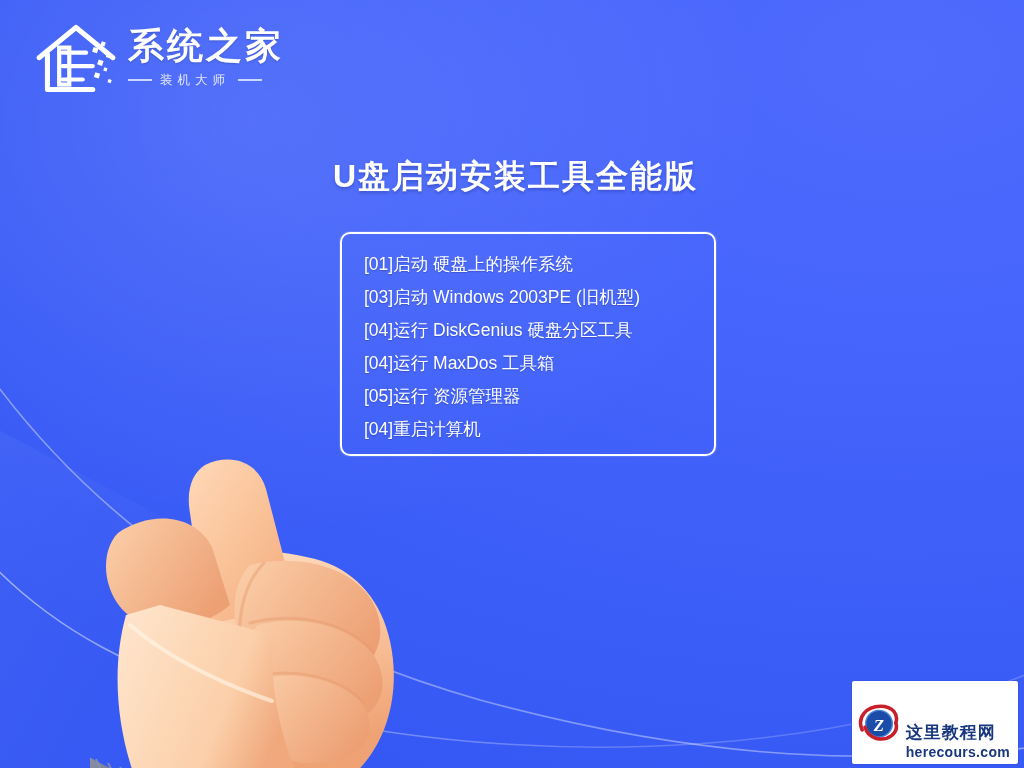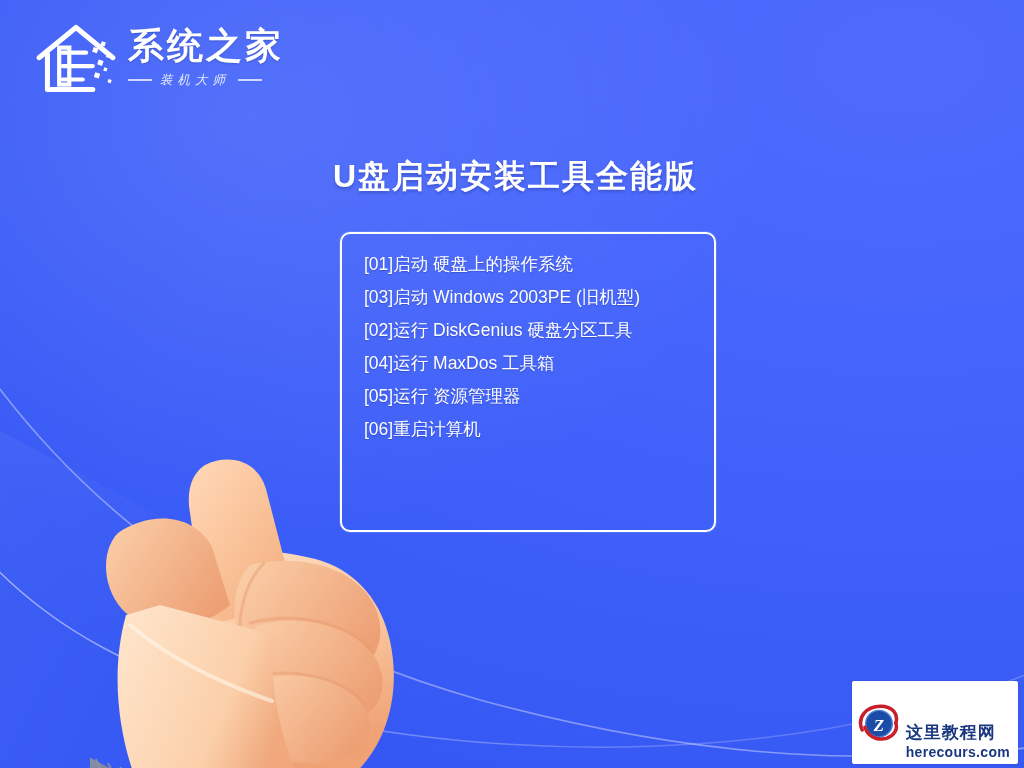--- a/index.html
+++ b/index.html
@@ -25,35 +25,35 @@
   
   .logo{position:absolute;left:34px;top:14px;display:flex;align-items:center;gap:10px;}
   .logo-mark{width:84px;height:84px;flex:0 0 84px;}
   .logo-text{display:flex;flex-direction:column;justify-content:space-between;padding-top:4px;}
   .logo-title{
     color:#ffffff;font-size:36px;font-weight:bold;letter-spacing:3px;
     line-height:1.05;text-shadow:0 1px 2px rgba(0,0,0,.18);
   }
   .logo-sub{
     display:flex;align-items:center;gap:8px;margin-top:7px;
-    color:#E3E7FF;font-size:12.5px;letter-spacing:5px;font-style:italic;
+    color:#E3E7FF;font-size:12.5px;letter-spacing:5px;
   }
   .logo-sub .dash{display:block;width:24px;height:2px;background:#DDE2FF;opacity:.9;}
   .logo-sub .sub-t{white-space:nowrap;}
 
   
   .main-title{
     position:absolute;left:333px;top:155px;width:520px;
     color:#ffffff;font-size:32px;font-weight:bold;letter-spacing:2px;
     text-shadow:0 2px 3px rgba(10,20,80,.25);
   }
 
   
   .menu-box{
-    position:absolute;left:340px;top:232px;width:376px;height:300px;
+    position:absolute;left:340px;top:232px;width:376px;height:224px;
     border:2px solid #ffffff;border-radius:10px;box-sizing:border-box;
     box-shadow:0 0 0 1px rgba(255,255,255,.12);
   }
   .menu-list{position:absolute;left:0;top:14px;width:100%;}
   .menu-item{
     height:33px;line-height:33px;margin:0 14px;padding:0 8px;
     color:#ffffff;font-size:17.5px;white-space:nowrap;
     box-sizing:border-box;border-radius:1px;
     text-shadow:0 1px 1px rgba(8,20,80,.25);
   }
@@ -138,24 +138,24 @@
       </div>
     </div>
   </div>
 
   <div class="main-title">U盘启动安装工具全能版</div>
 
   <div class="menu-box">
     <div class="menu-list">
       <div class="menu-item">[01]启动 硬盘上的操作系统</div>
       <div class="menu-item">[03]启动 Windows 2003PE (旧机型)</div>
-      <div class="menu-item">[02]运行 DiskGenius 硬盘分区工具</div>
+      <div class="menu-item">[04]运行 DiskGenius 硬盘分区工具</div>
       <div class="menu-item">[04]运行 MaxDos 工具箱</div>
       <div class="menu-item">[05]运行 资源管理器</div>
-      <div class="menu-item">[06]重启计算机</div>
+      <div class="menu-item">[04]重启计算机</div>
     </div>
   </div>
 
   <svg class="hand" viewBox="0 0 360 330">
     <defs>
       <linearGradient id="skin" x1="0" y1="0" x2="1" y2="1">
         <stop offset="0%" stop-color="#FFD9B8"></stop>
         <stop offset="45%" stop-color="#FAC49B"></stop>
         <stop offset="100%" stop-color="#F2A878"></stop>
       </linearGradient>

